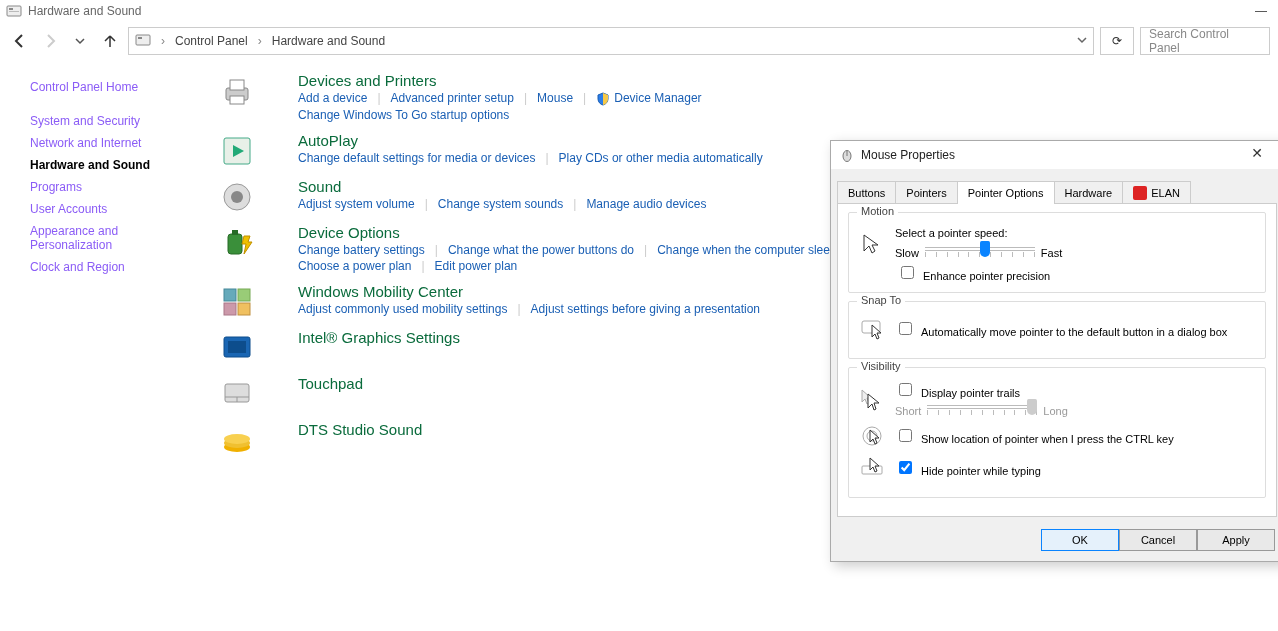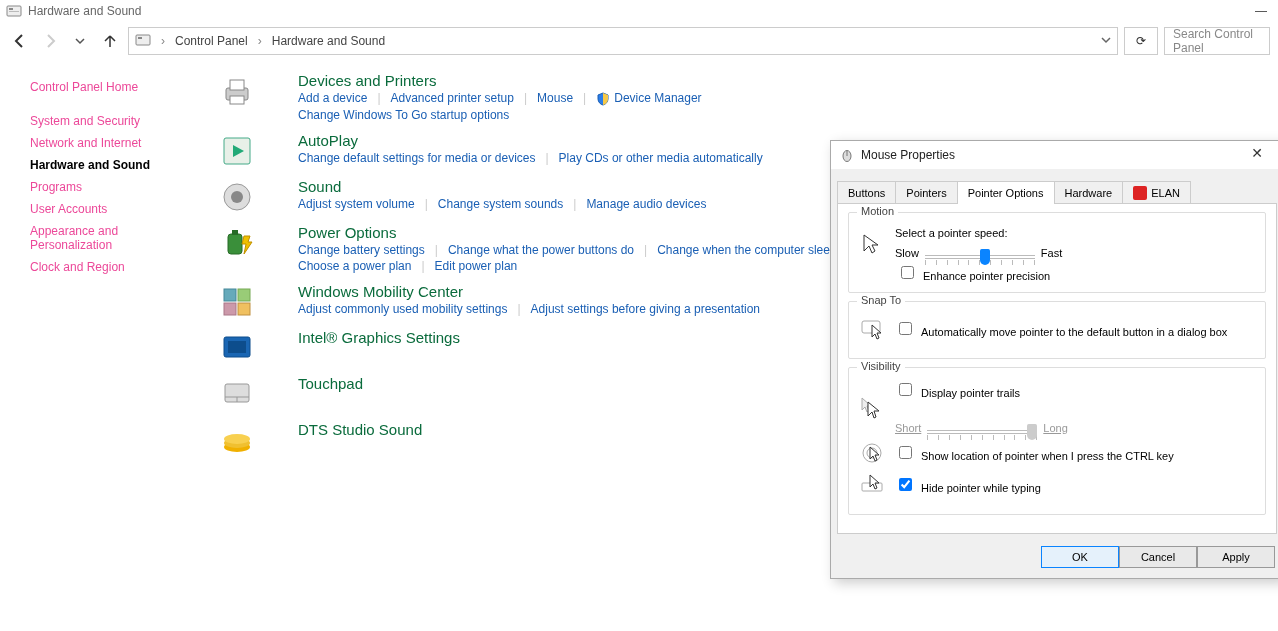--- a/index.html
+++ b/index.html
@@ -60,41 +60,41 @@
   .addressbox .crumb-arrow { color: #888; padding:0 4px;}
   .addressbox .crumb { white-space: nowrap; text-align: center; }
   .addr-tail { margin-left:auto; display:flex; align-items:center; gap:10px; color:#666;}
   .refreshbox {
     width: 34px; height: 28px;
     border: 1px solid #ccc;
     display: flex; align-items: center; justify-content: center;
     background:#fff;
   }
   .searchbox {
-    width: 106px; height: 28px;
+    width: 130px; height: 28px;
     border: 1px solid #ccc;
     color: #888;
     padding: 0 8px;
     display:flex; align-items:center;
     font-size:12px;
     overflow:hidden;
   }
   
   .main {
     display: flex;
     padding: 0;
   }
   .sidebar {
     width: 200px;
     padding: 16px 0 0 30px;
   }
   .sidebar .link {
     display: block;
     padding: 4px 0;
-    color: #ec4899;
+    color: #8b5cf6;
     cursor: pointer;
   }
   .sidebar .link.active {
     font-weight: bold;
     color: #000;
   }
   .sidebar .spacer { height: 12px; }
   .content {
     flex: 1;
     padding: 12px 0 0 18px;
@@ -216,21 +216,21 @@
   }
   .gb-row {
     display:flex; align-items:center; gap:10px;
     margin-bottom:6px;
   }
   .gb-icon {
     width:26px; height:26px;
     display:flex; align-items:center; justify-content:center;
     flex-shrink:0;
   }
-  .slider-wrap { display:flex; align-items:flex-end; gap:6px; }
+  .slider-wrap { display:flex; align-items:flex-start; gap:6px; }
   .slider {
     width:110px; height:4px;
     border-top:1px solid #bbb;
     border-bottom:1px solid #bbb;
     position:relative;
   }
   .slider .ticks {
     position:absolute; top:4px; left:0; right:0; height:6px;
     display:flex; justify-content:space-between;
   }
@@ -409,21 +409,21 @@
         </div>
         <div class="catrow">
           <div class="caticon">
             <svg width="34" height="34" viewBox="0 0 34 34">
               <rect x="8" y="8" width="14" height="20" rx="3" fill="#3a8f3a" stroke="#276b27"></rect>
               <rect x="12" y="4" width="6" height="5" fill="#276b27"></rect>
               <path d="M24 10 L30 10 L28 16 L32 16 L24 28 L26 18 L22 18 Z" fill="#f0c000" stroke="#c09000"></path>
             </svg>
           </div>
           <div class="catbody">
-            <div class="cattitle">Power Options</div>
+            <div class="cattitle">Device Options</div>
             <div class="catlinks">
               <span class="catlink">Change battery settings</span>
               <span class="sep">|</span>
               <span class="catlink">Change what the power buttons do</span>
               <span class="sep">|</span>
               <span class="catlink">Change when the computer sleeps</span>
             </div>
             <div class="catlinks">
               <span class="catlink">Choose a power plan</span>
               <span class="sep">|</span>
@@ -581,21 +581,21 @@
           <svg width="24" height="24" viewBox="0 0 24 24">
               <path d="M2 2 L2 14 L5 11 L7 16 L9 15 L7 10 L11 10 Z" fill="#eee" stroke="#aaa"></path>
               <path d="M8 6 L8 20 L12 16 L14 22 L16 21 L14 15 L19 15 Z" fill="#fff" stroke="#333"></path>
             </svg>
         </span>
         <div style="flex:1">
           <div class="check">
             <input type="checkbox" style="">
             <span>Display pointer trails</span>
           </div>
-          <div class="slider-wrap faded" style="margin-top:23px;text-decoration:underline;">
+          <div class="slider-wrap faded" style="margin-top:6px;">
             <span>Short</span>
             <div class="slider disabled">
               <div class="ticks">
                   <span></span>
                   <span></span>
                   <span></span>
                   <span></span>
                   <span></span>
                   <span></span>
                   <span></span>

